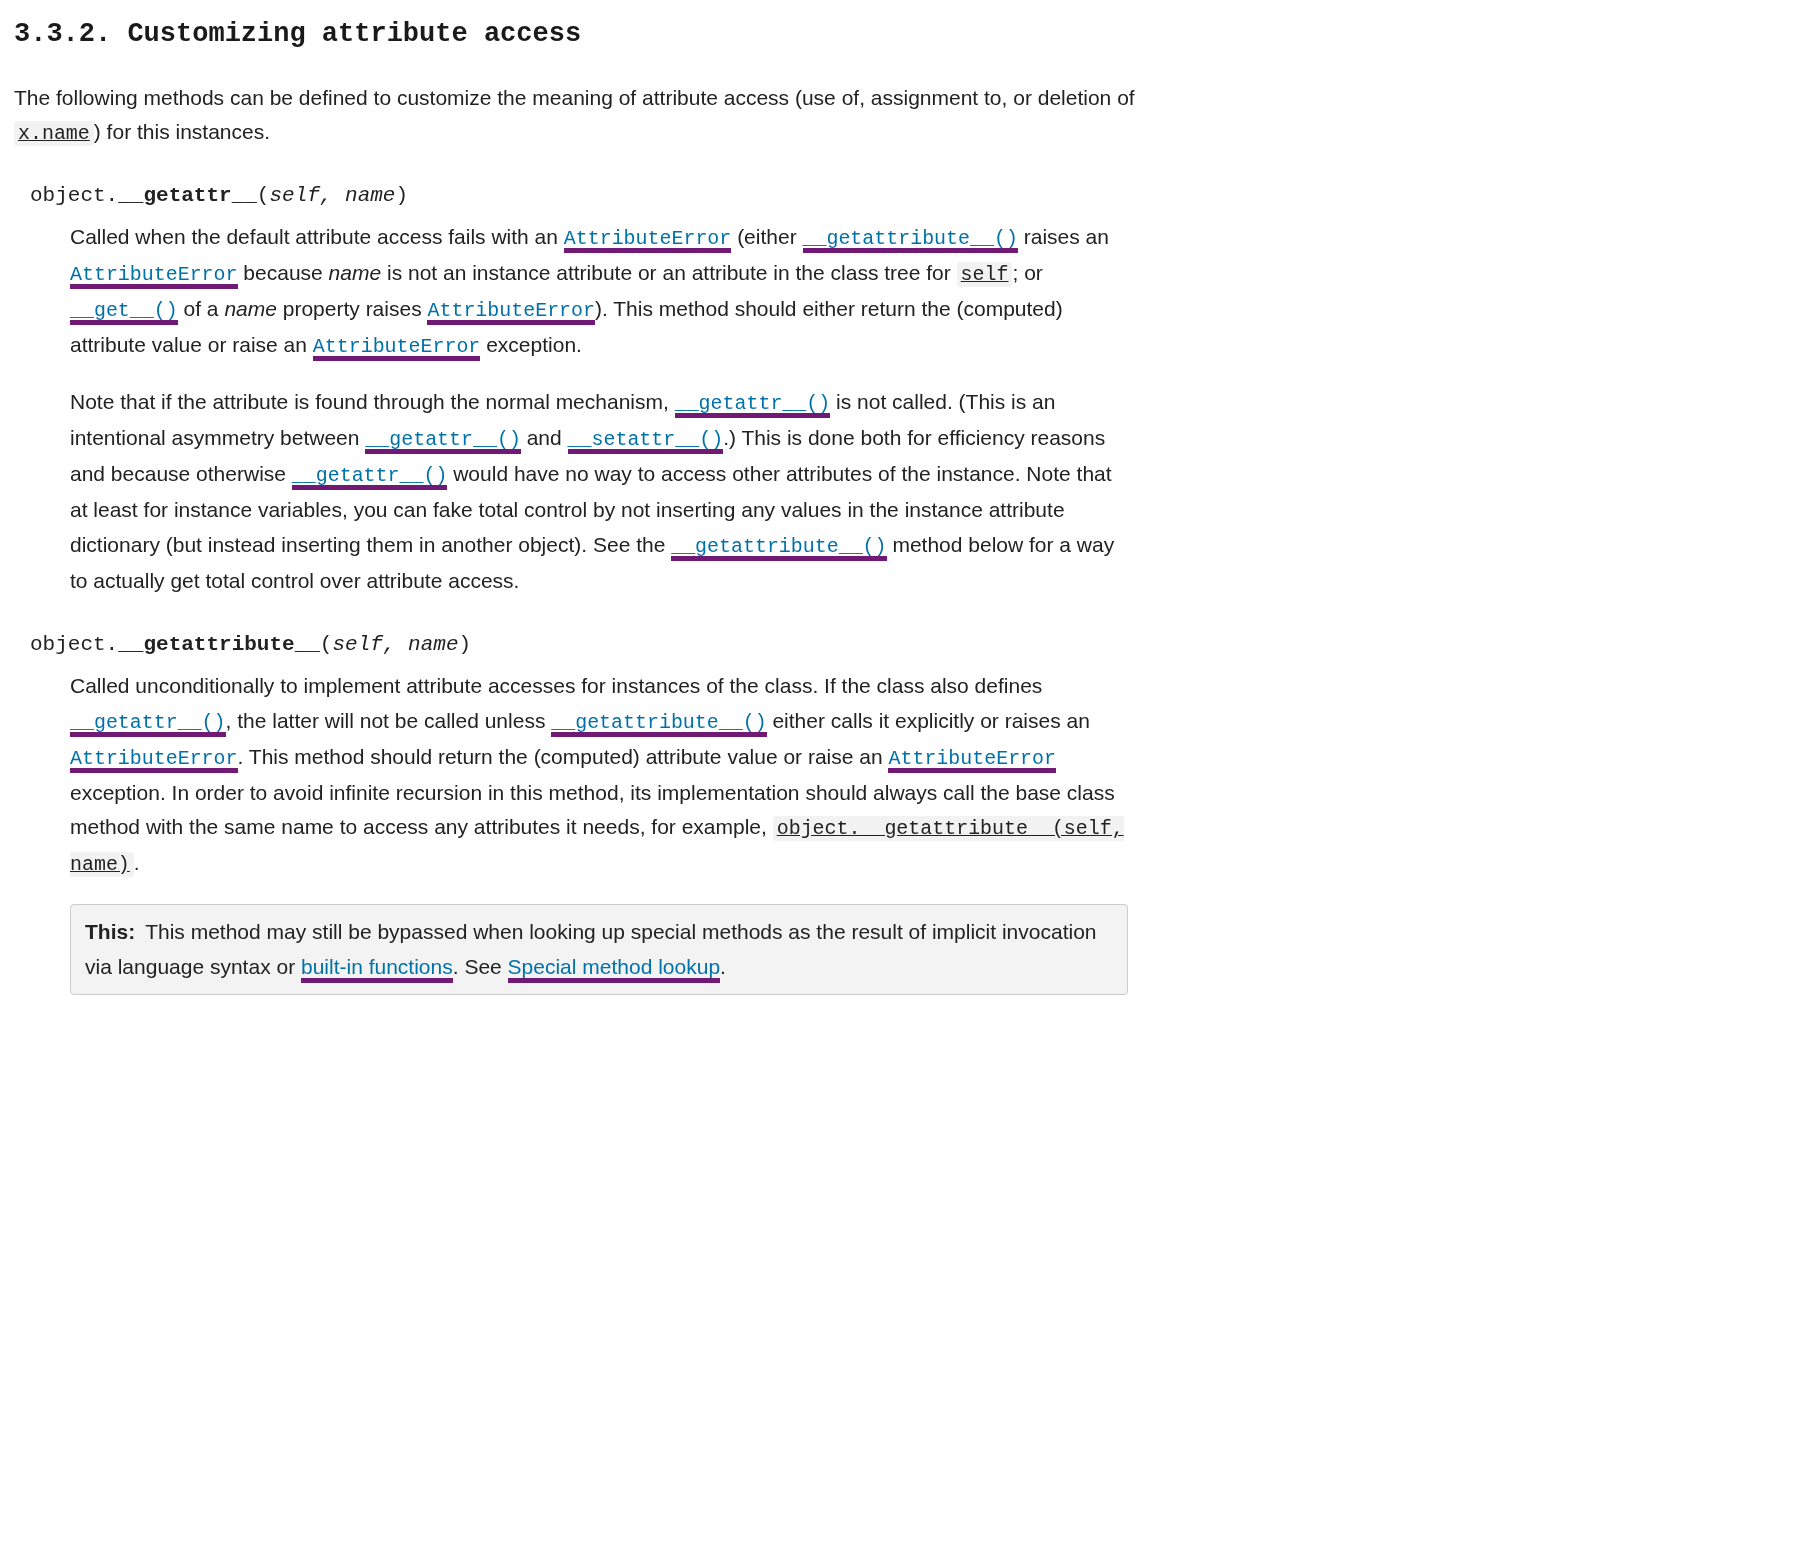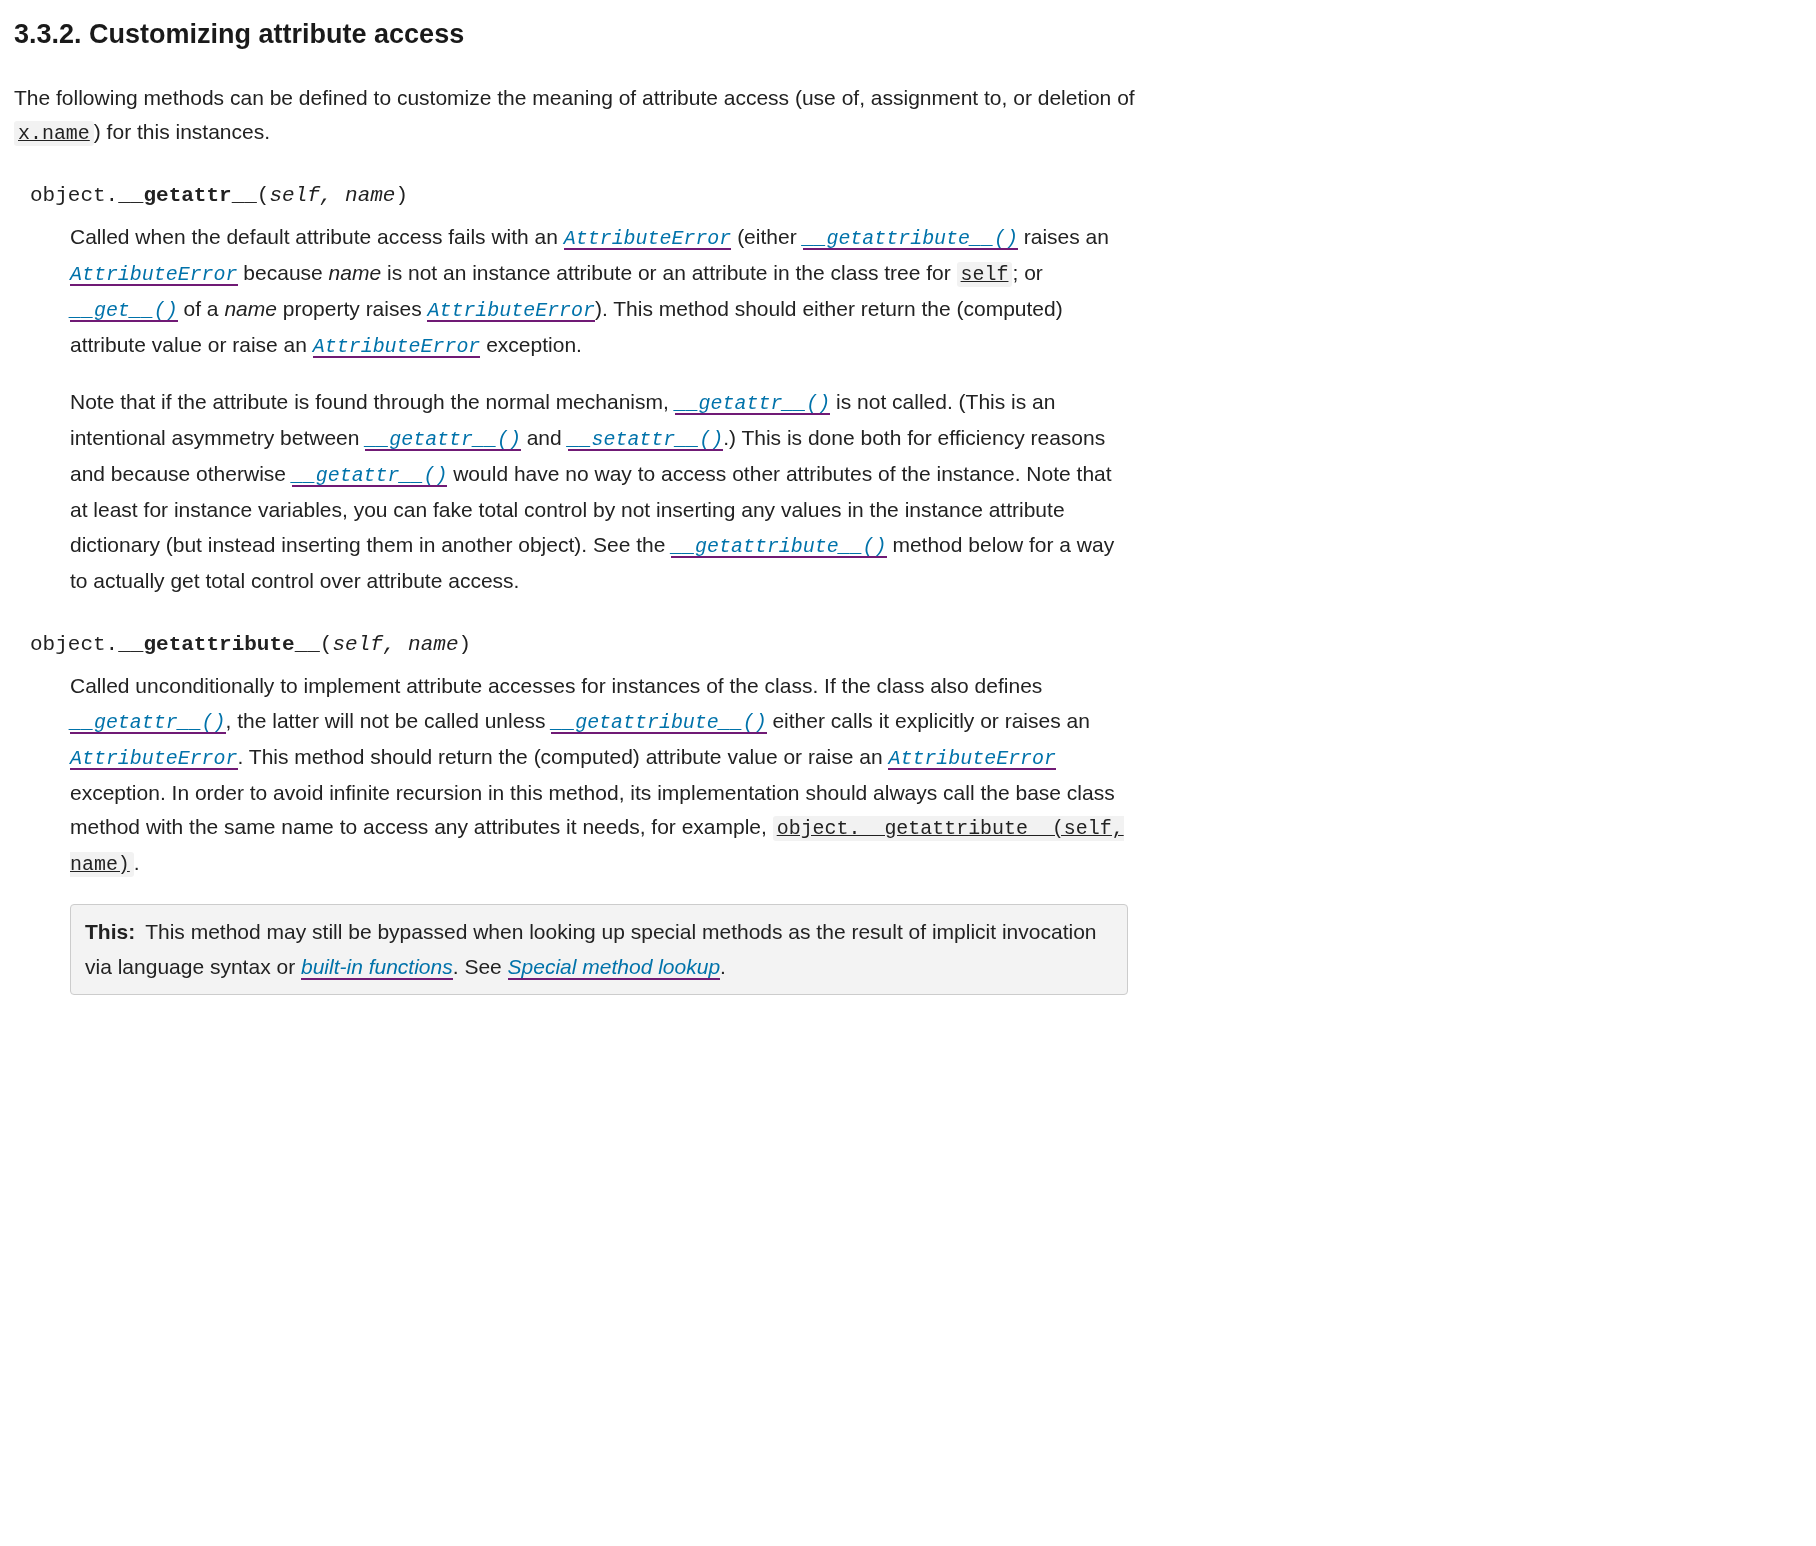--- a/index.html
+++ b/index.html
@@ -10,39 +10,39 @@
     padding: 12px 14px 40px 14px;
     font-size: 21px;
     line-height: 1.65;
     max-width: 1130px;
   }
   h2.section-title {
     font-size: 27px;
     font-weight: 700;
     margin: 0 0 24px 0;
     color: #1a1a1a;
+    font-family: Liberation Mono, monospace;
   }
   p.intro {
     margin: 0 0 28px 0;
   }
   code, .mono {
     font-family: "SFMono-Regular", Consolas, "Liberation Mono", Menlo, monospace;
     font-size: 0.95em;
   }
   .code-bg {
     background: #f2f2f2;
     padding: 1px 4px;
     border-radius: 3px;
     text-decoration: underline;
   }
   a.ref {
     color: #0072AA;
     text-decoration: none;
-    border-bottom: 2px solid #701a75;
-    font-style: italic;
+    border-bottom: 5px solid #701a75;
   }
   a.ref .mono {
     color: #0072AA;
   }
   dl {
     margin: 16px;
   }
   dt.sig {
     font-family: "SFMono-Regular", Consolas, "Liberation Mono", Menlo, monospace;
     margin: 0 0 6px 0;

